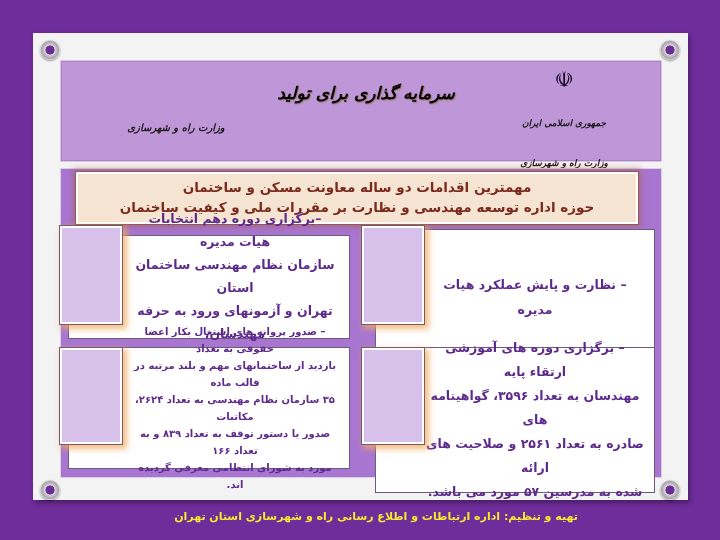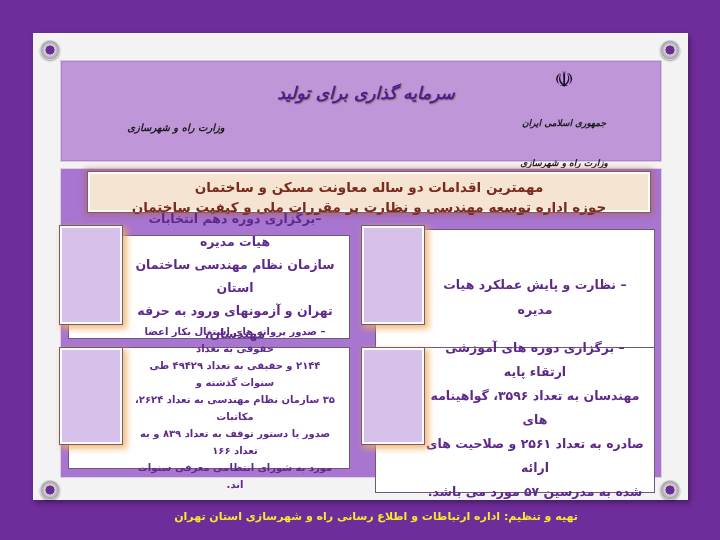--- a/index.html
+++ b/index.html
@@ -29,32 +29,32 @@
     background: #bf96d8; border: 1px solid #d9c8e2;
     box-shadow: inset 0 0 0 1px #ad83c7;
   }
   .header .rtl { direction: rtl; }
   .logo-block { position: absolute; right: 22px; top: 8px; width: 150px; text-align: center; color: #222; }
   .emblem { font-size: 22px; color: #1d0d2b; line-height: 22px; }
   .hdr-line { font-family: "DejaVu Serif", serif; font-style: italic; font-size: 9px; font-weight: bold; line-height: 16px; color: #1a1a1a; margin-top: 24px; }
   .hdr-line.small { font-size: 8px; font-weight: normal; }
   .slogan {
     position: absolute; left: 200px; top: 22px; width: 210px; text-align: center;
-    color: #4c1d95; font-family: "DejaVu Serif", serif; font-style: italic; font-weight: bold; font-size: 17px;
+    color: #000000; font-family: "DejaVu Serif", serif; font-style: italic; font-weight: bold; font-size: 17px;
     text-shadow: 1px 1px 1px rgba(120,90,0,0.5);
   }
   .ministry-left { position: absolute; left: 60px; top: 28px; width: 110px; text-align: center; }
   .ministry-left .hdr-line { font-size: 10px; line-height: 30px; }
 
   .content {
     position: absolute; left: 60px; top: 168px; width: 600px; height: 308px;
     background: #a876d1; border: 1px solid #ddd0e6;
   }
   .title-box {
-    position: absolute; left: 88px; top: 172px; width: 562px; height: 40px;
+    position: absolute; left: 76px; top: 172px; width: 562px; height: 52px;
     background: #f6e4d2; border: 2px solid #fff;
     outline: 1px solid #8e5a4a;
     box-shadow: 0 0 6px 3px rgba(170,90,80,0.55);
     text-align: center; direction: rtl;
     color: #7a2a1e; font-weight: bold; font-size: 13.5px; line-height: 20px;
     padding-top: 3px; box-sizing: border-box;
   }
   .card {
     position: absolute; background: #fff; border: 1px solid #6d5a7a;
     direction: rtl; text-align: center;
@@ -126,24 +126,24 @@
 <div class="card c2">
   <div class="txt">
     <div>– نظارت و پایش عملکرد هیات مدیره</div>
   </div>
 </div>
 <div class="tab t2"></div>
 
 <div class="card c3">
   <div class="txt">
     <div>– صدور پروانه های اشتغال بکار اعضا حقوقی به تعداد</div>
-    <div>۲۱۴۴ و حقیقی به تعداد ۴۹۴۲۹ طی سنوات گذشته و</div>
+    <div>بازدید از ساختمانهای مهم و بلند مرتبه در قالب ماده</div>
     <div>۳۵ سازمان نظام مهندسی به تعداد ۲۶۲۴، مکاتبات</div>
     <div>صدور یا دستور توقف به تعداد ۸۳۹ و به تعداد ۱۶۶</div>
-    <div>مورد به شورای انتظامی معرفی سنوات اند.</div>
+    <div>مورد به شورای انتظامی معرفی گردیده اند.</div>
   </div>
 </div>
 <div class="tab t3"></div>
 
 <div class="card c4">
   <div class="txt">
     <div>– برگزاری دوره های آموزشی ارتقاء پایه</div>
     <div>مهندسان به تعداد ۳۵۹۶، گواهینامه های</div>
     <div>صادره به تعداد ۲۵۶۱ و صلاحیت های ارائه</div>
     <div>شده به مدرسین ۵۷ مورد می باشد.</div>

